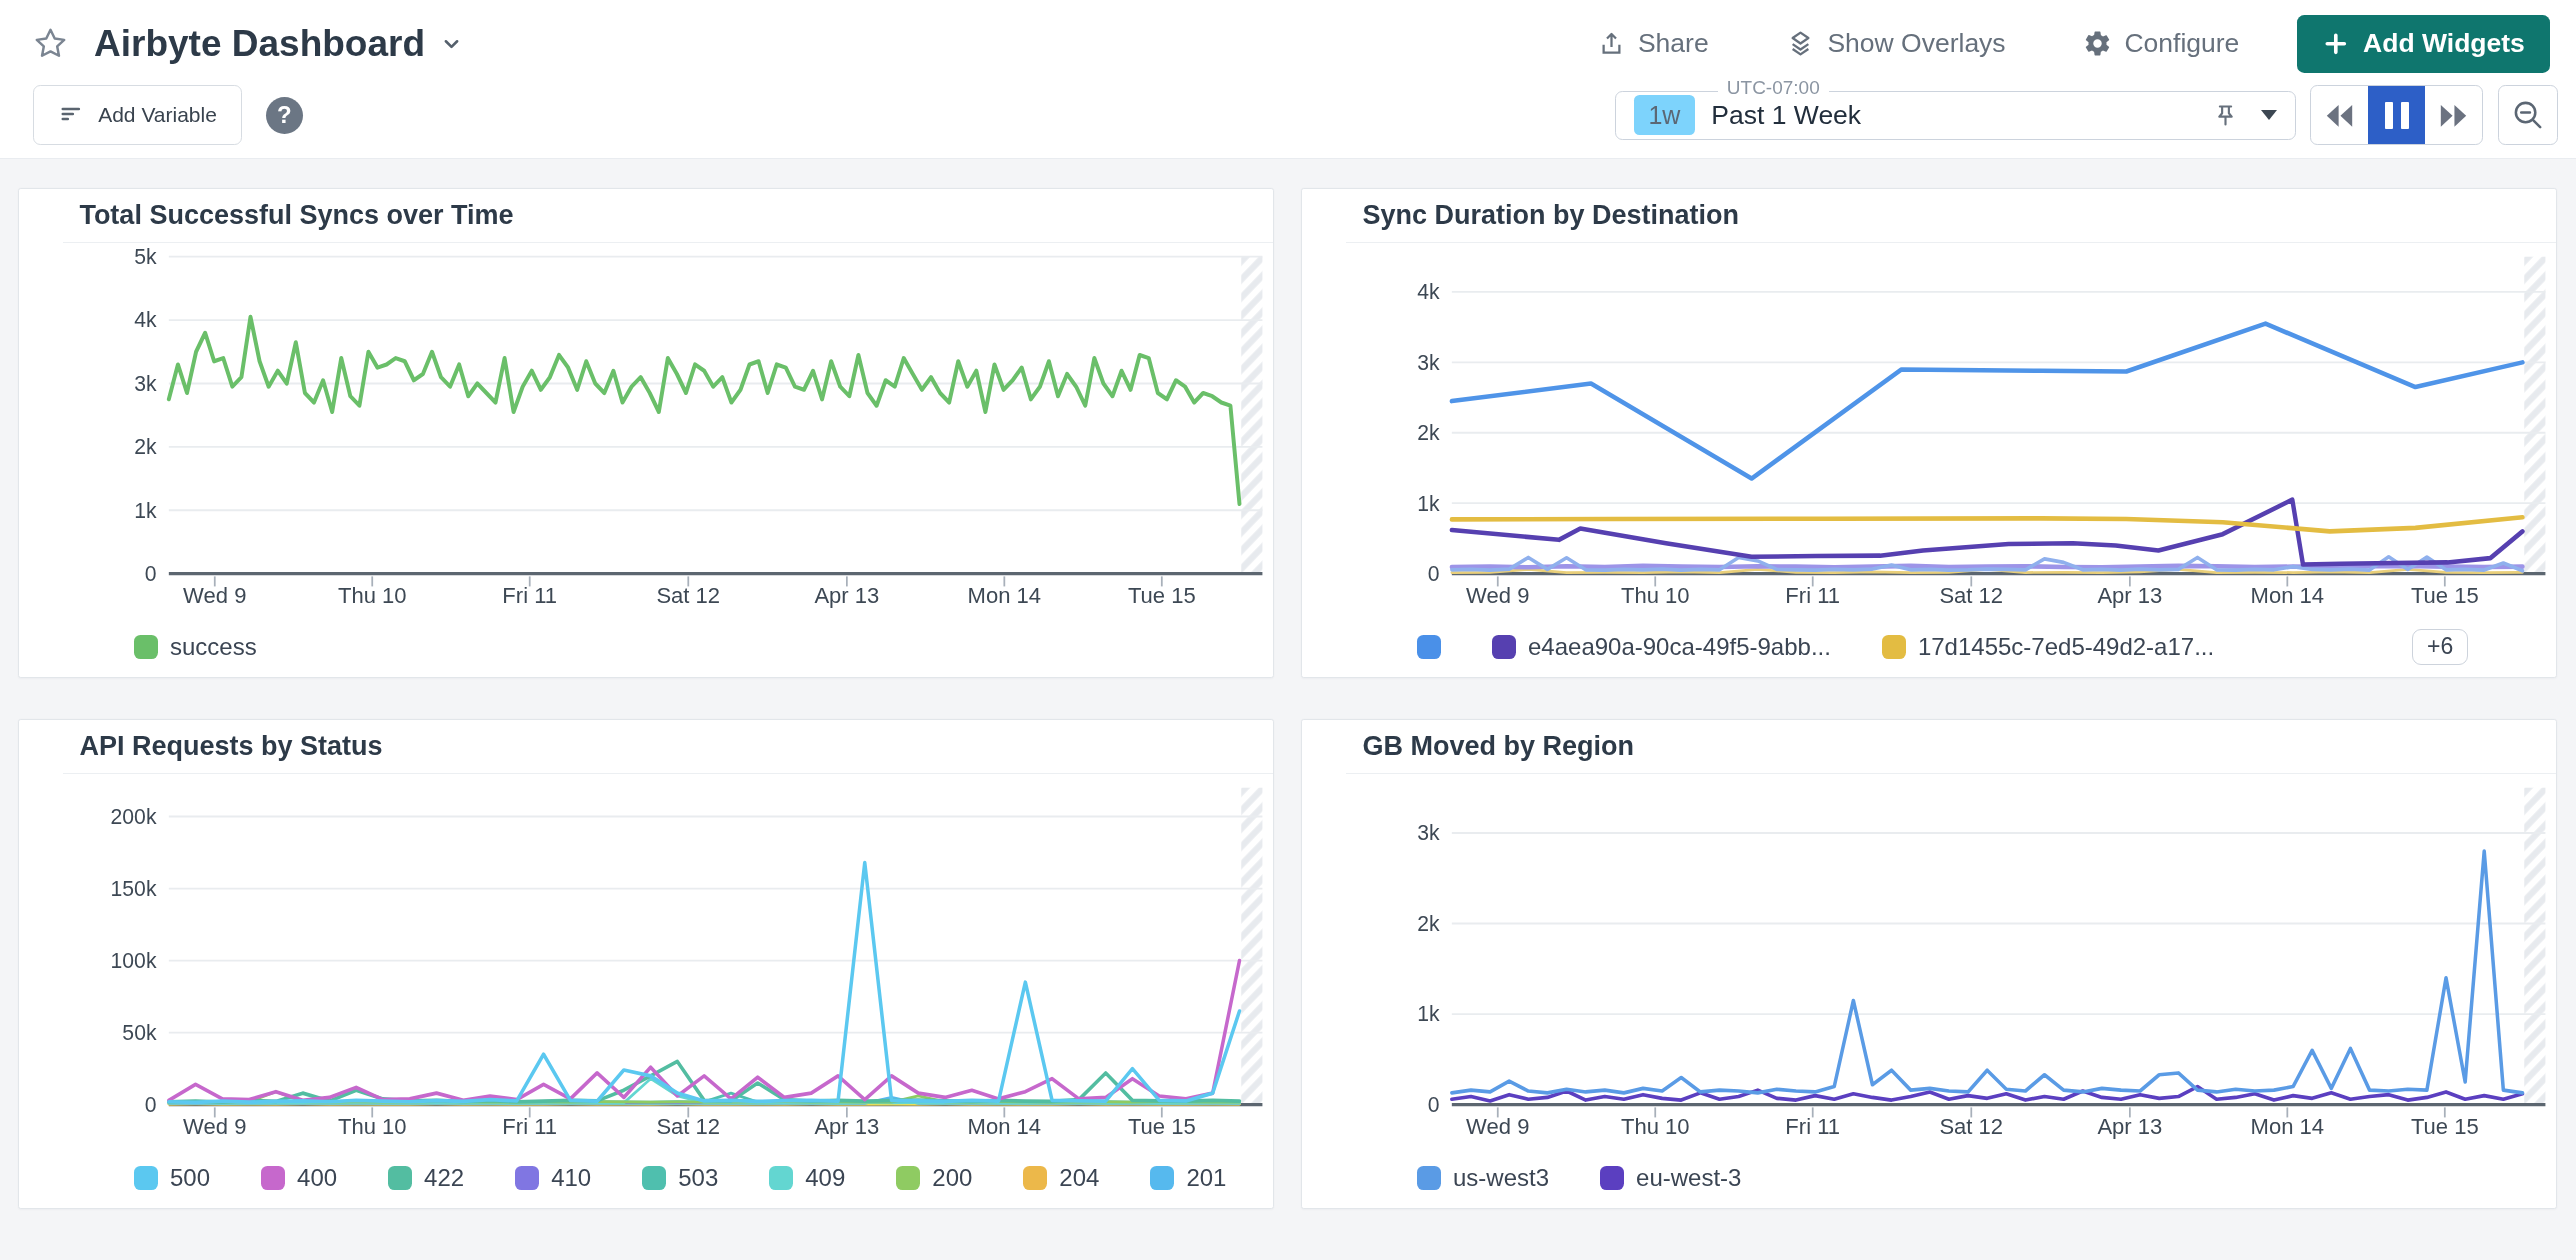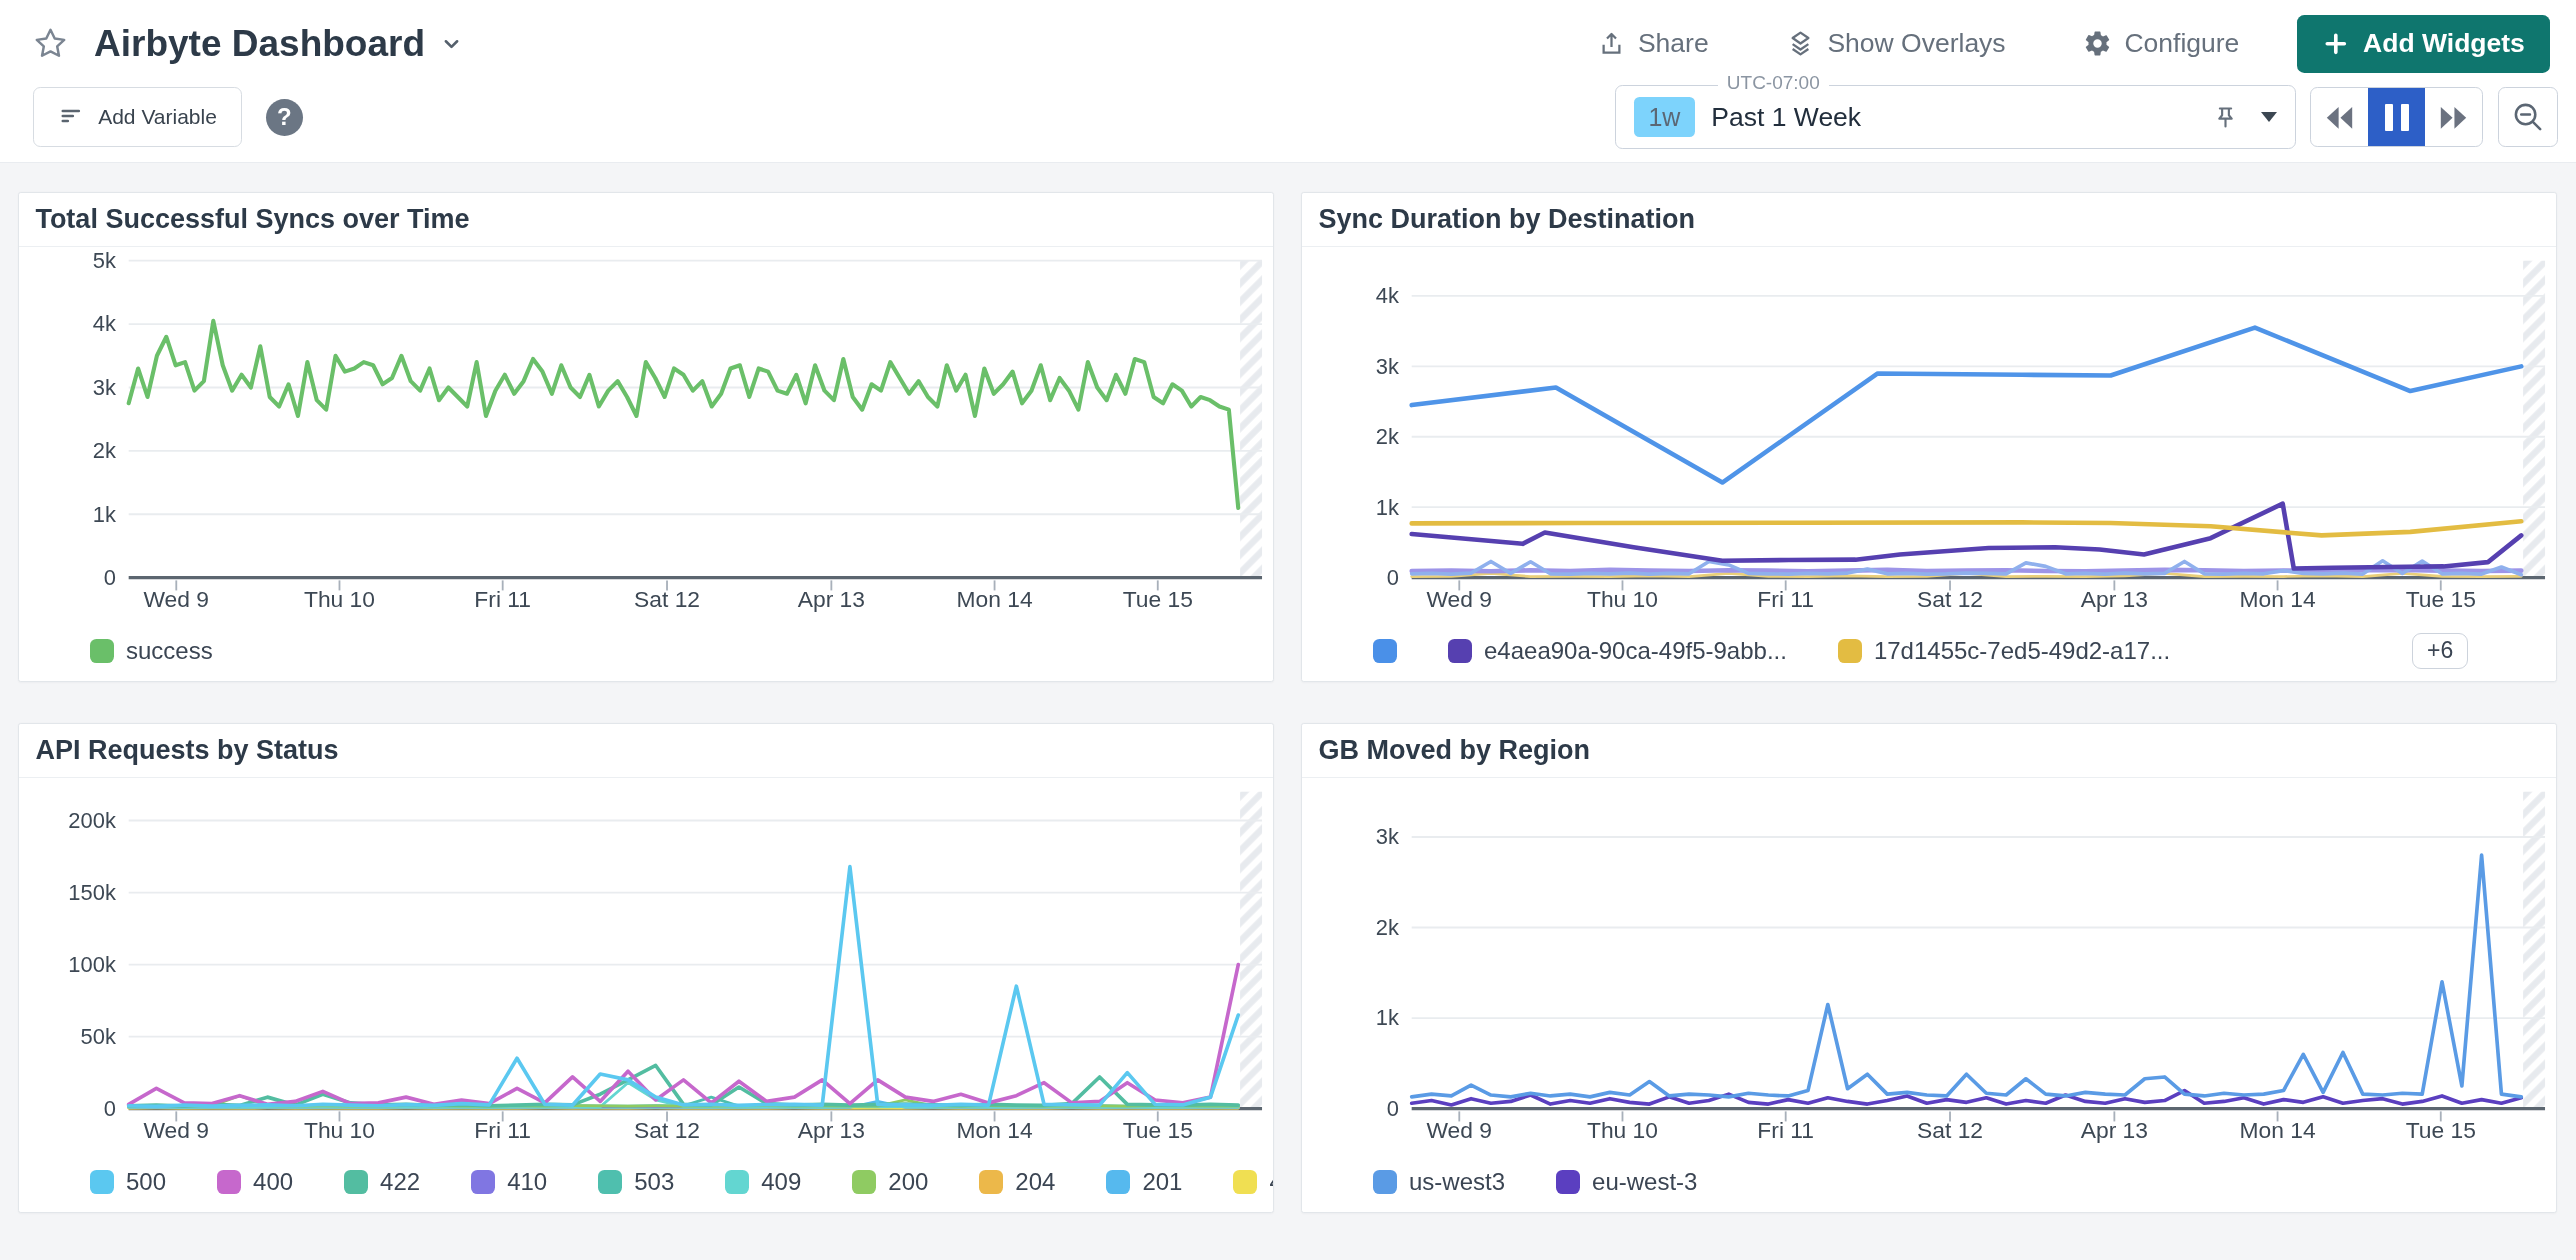--- a/index.html
+++ b/index.html
@@ -12,37 +12,37 @@
   .spacer{flex:1;}
   .navitem{display:flex;align-items:center;gap:12.8px;color:#66707c;font-size:26.5px;font-weight:500;margin-left:77px;cursor:pointer;}
   .btn-add-widgets{display:flex;align-items:center;gap:14.6px;background:#0f766e;color:#fff;
     font-size:26.5px;font-weight:600;height:58px;padding:0 25.6px;border-radius:7.3px;margin-left:58px;cursor:pointer;}
   .row2{display:flex;align-items:center;padding:0 18px 0 33px;margin-top:7.3px;}
   .btn-add-variable{display:flex;align-items:center;gap:14.6px;height:58px;padding:0 24px;
     border:1.4px solid #d7dce2;border-radius:7.3px;background:#fff;font-size:21px;color:#39434e;font-weight:500;cursor:pointer;}
   .help{width:37px;height:37px;border-radius:50%;background:#6b7684;color:#fff;font-size:24px;font-weight:bold;
     display:flex;align-items:center;justify-content:center;margin-left:24px;cursor:pointer;}
   .time-wrap{display:flex;align-items:center;gap:14.6px;}
-  .combobox{position:relative;display:flex;align-items:center;width:681px;height:64px;background:#fff;
+  .combobox{position:relative;display:flex;align-items:center;width:681px;height:49px;background:#fff;
     border:1.4px solid #ccd3dd;border-radius:7.3px;padding:0 18px;box-sizing:border-box;cursor:pointer;}
   .utc{position:absolute;top:-14.6px;left:102px;font-size:19px;color:#8b95a2;background:#fff;padding:0 9px;}
   .pill{background:#7dd3fc;border-radius:5.5px;padding:5.5px 14.6px;font-size:25px;color:#5b6774;}
   .range-label{margin-left:16.4px;font-size:26.5px;color:#222e3c;}
   .caret{width:0;height:0;border-left:8.2px solid transparent;border-right:8.2px solid transparent;border-top:10px solid #3c4752;margin-left:22px;}
   .skip-group{display:flex;height:60px;border:1.4px solid #ccd3dd;border-radius:7.3px;overflow:hidden;background:#fff;box-sizing:border-box;}
   .seg{width:57px;display:flex;align-items:center;justify-content:center;cursor:pointer;}
   .seg.active{background:#2d5fc7;}
   .pausebars{display:flex;gap:8.2px;}
   .pausebars span{display:block;width:8.2px;height:26.5px;background:#fff;border-radius:0.9px;}
   .sq-btn{width:60px;height:60px;border:1.4px solid #ccd3dd;border-radius:7.3px;background:#fff;
     display:flex;align-items:center;justify-content:center;cursor:pointer;box-sizing:border-box;}
   .grid{display:grid;grid-template-columns:1256px 1256px;grid-template-rows:490px 490px;
     column-gap:27px;row-gap:41px;padding:29px 18px 0 18px;}
   .widget{background:#fff;border:0.9px solid #e2e6ea;border-radius:2.7px;box-shadow:0 0.9px 1.8px rgba(40,50,70,.04);
-    display:flex;flex-direction:column;overflow:hidden;}
+    display:flex;flex-direction:column;overflow:hidden;padding-left:44px;}
   .wtitle{height:53px;line-height:53px;padding-left:16.4px;font-size:27px;font-weight:600;color:#2d3a48;
     border-bottom:1.4px solid #eceff2;flex:none;}
   .chart{width:100%;height:369px;display:block;flex:none;}
   .legend{display:flex;align-items:center;gap:51px;padding:5.5px 44px 0 71px;height:64px;box-sizing:border-box;}
   .legend .li{display:flex;align-items:center;gap:12px;cursor:pointer;}
   .legend .chip{width:24px;height:24px;border-radius:6.4px;flex:none;}
   .legend .lab{font-size:24px;color:#3b4553;}
   .legend .more{margin-left:auto;margin-right:44px;border:1.4px solid #cdd3dc;border-radius:9px;
     padding:3.7px 13.7px;font-size:23px;color:#3b4553;background:#fff;cursor:pointer;}
   svg text{font-family:"Liberation Sans","DejaVu Sans",sans-serif;}

